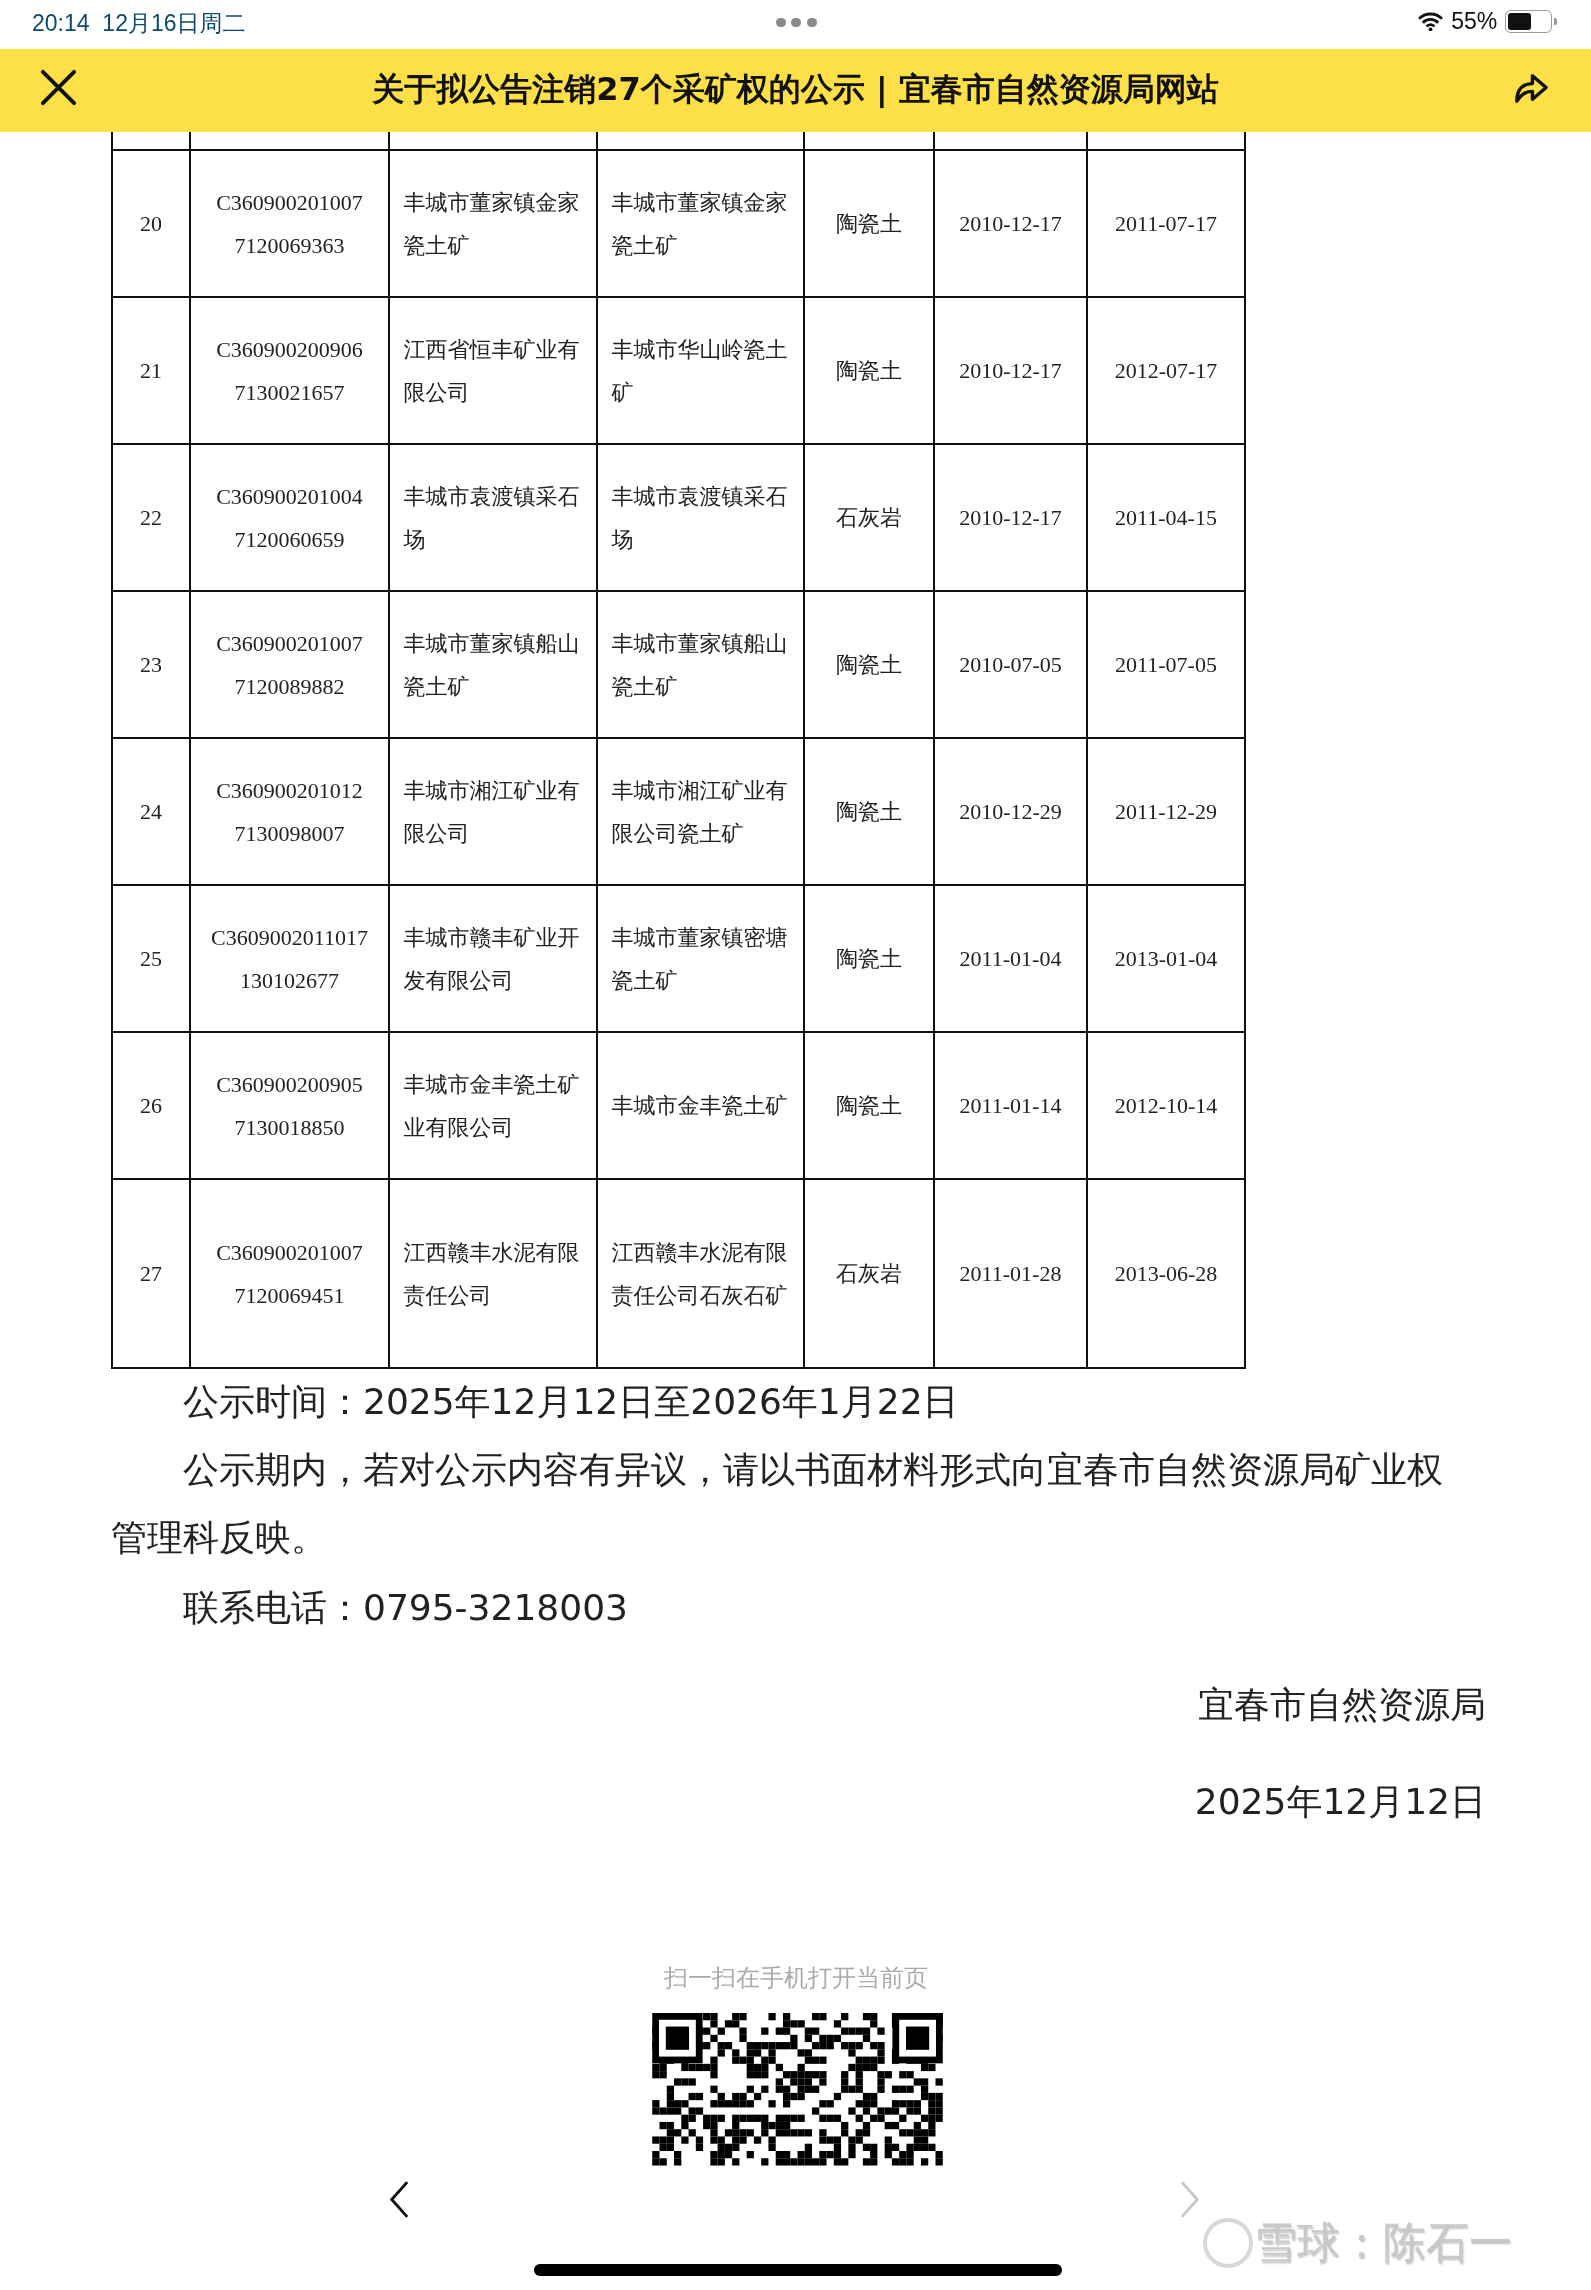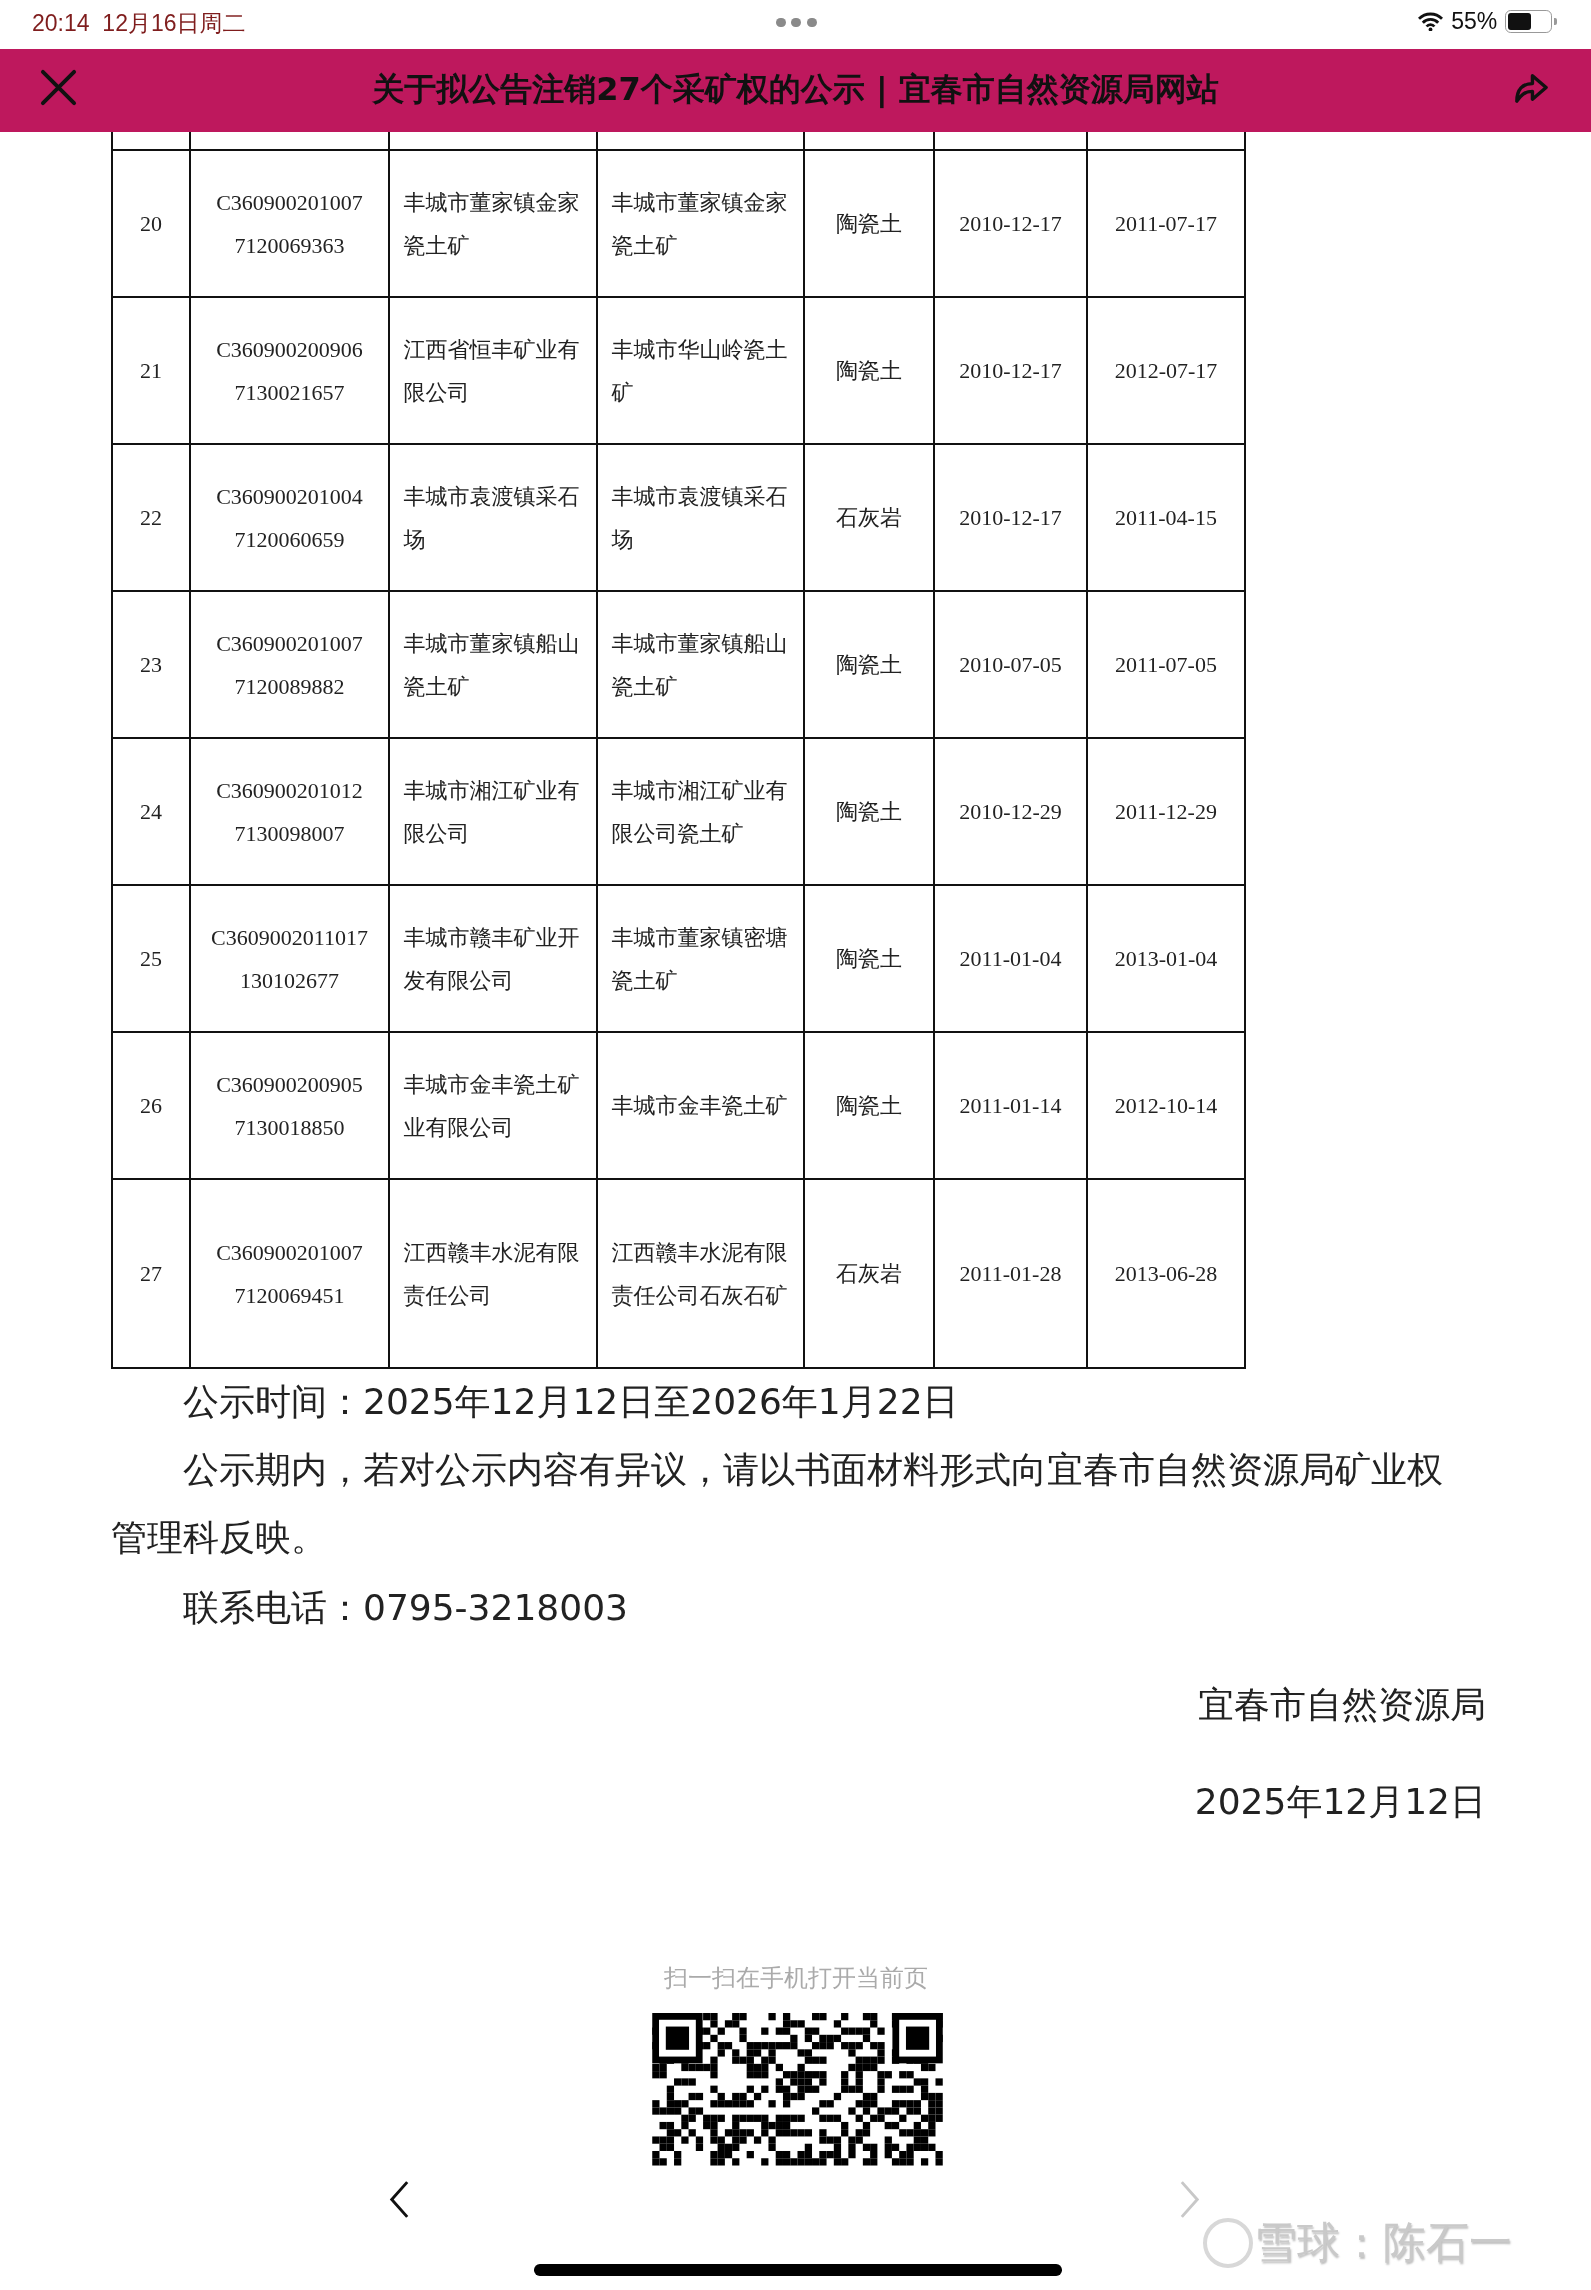--- a/index.html
+++ b/index.html
@@ -1,30 +1,30 @@
 <!DOCTYPE html>
 <html><head>
 <meta charset="utf-8">
 <style>
   * { box-sizing: border-box; margin: 0; padding: 0; }
   html, body { width: 1591px; height: 2290px; background: #ffffff; overflow: hidden; }
   body { position: relative; font-family: "DejaVu Sans", "Liberation Sans", sans-serif; color: #111; }
 
   
   .status-bar { position: absolute; left: 0; top: 0; width: 1591px; height: 49px; }
-  .status-time { position: absolute; left: 32px; top: 7.8px; font-size: 23px; color: #7f1d1d; font-family: "Liberation Sans", sans-serif; }
+  .status-time { position: absolute; left: 32px; top: 7.8px; font-size: 23px; color: #0c4a6e; font-family: "Liberation Sans", sans-serif; }
   .status-dots { position: absolute; left: 776px; top: 17.5px; display: flex; gap: 5.8px; }
   .status-dots span { width: 9.7px; height: 9.7px; border-radius: 50%; background: #8a8a8a; display: block; }
   .status-right { position: absolute; right: 39px; top: 7.8px; display: flex; align-items: center; gap: 7.8px; font-size: 23px; font-family: "Liberation Sans", sans-serif; }
   .battery { width: 47px; height: 23px; border: 1.9px solid #999; border-radius: 5.8px; position: relative; padding: 1.9px; }
   .battery .fill { width: 55%; height: 100%; background: #111; border-radius: 2.9px; }
   .battery::after { content: ""; position: absolute; right: -5.8px; top: 6.8px; width: 2.9px; height: 7.8px; background: #999; border-radius: 0 1.9px 1.9px 0; }
 
   
-  .nav-bar { position: absolute; left: 0; top: 49px; width: 1591px; height: 83px; background: #be185d; z-index: 5; }
+  .nav-bar { position: absolute; left: 0; top: 49px; width: 1591px; height: 83px; background: #fde047; z-index: 5; }
   .nav-close { position: absolute; left: 39px; top: 19.4px; width: 39px; height: 39px; }
   .nav-title { position: absolute; left: 0; right: 0; top: 19.4px; text-align: center; font-size: 32px; font-weight: bold; color: #111; }
   .nav-share { position: absolute; right: 41px; top: 19.4px; width: 39px; height: 39px; }
 
   
   .table-wrap { position: absolute; left: 111px; top: 132px; width: 1132px; }
   table { border-collapse: collapse; width: 1132px; table-layout: fixed; font-family: "Liberation Serif", "DejaVu Serif", serif; }
   td { border: 2.9px solid #111; text-align: center; vertical-align: middle; font-size: 22px; color: #222; line-height: 43px; }
   td.cn { text-align: left; padding: 0 11.6px 0 13.6px; font-family: "DejaVu Sans", sans-serif; font-size: 22px; line-height: 43px; }
   td.mineral { font-family: "DejaVu Sans", sans-serif; }

